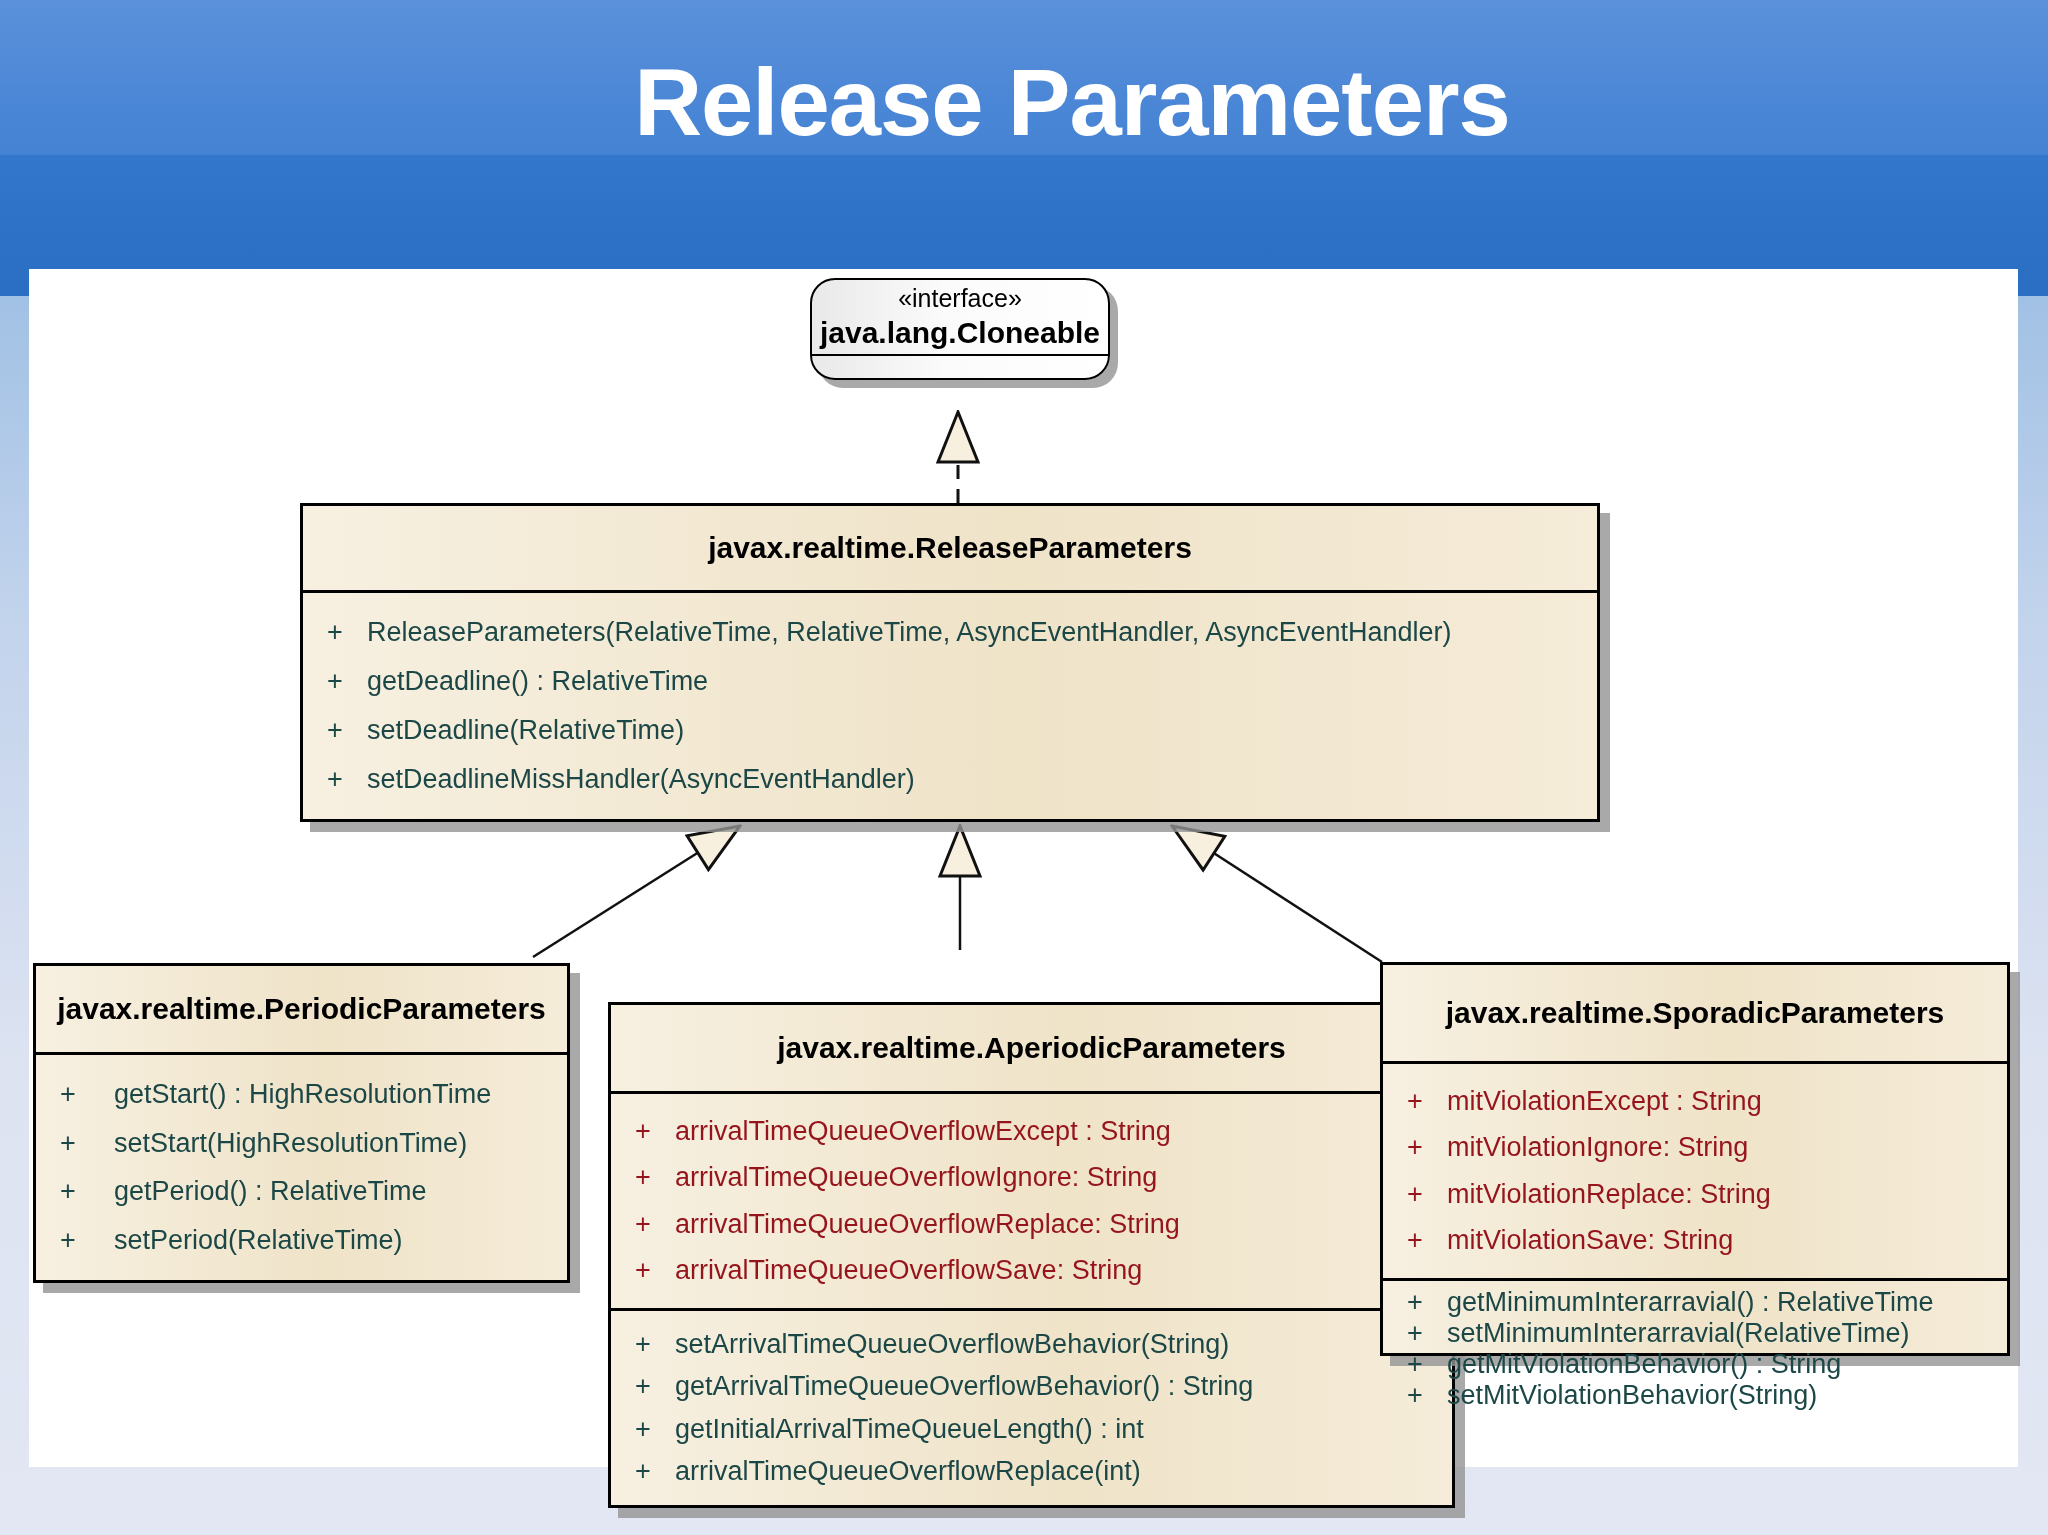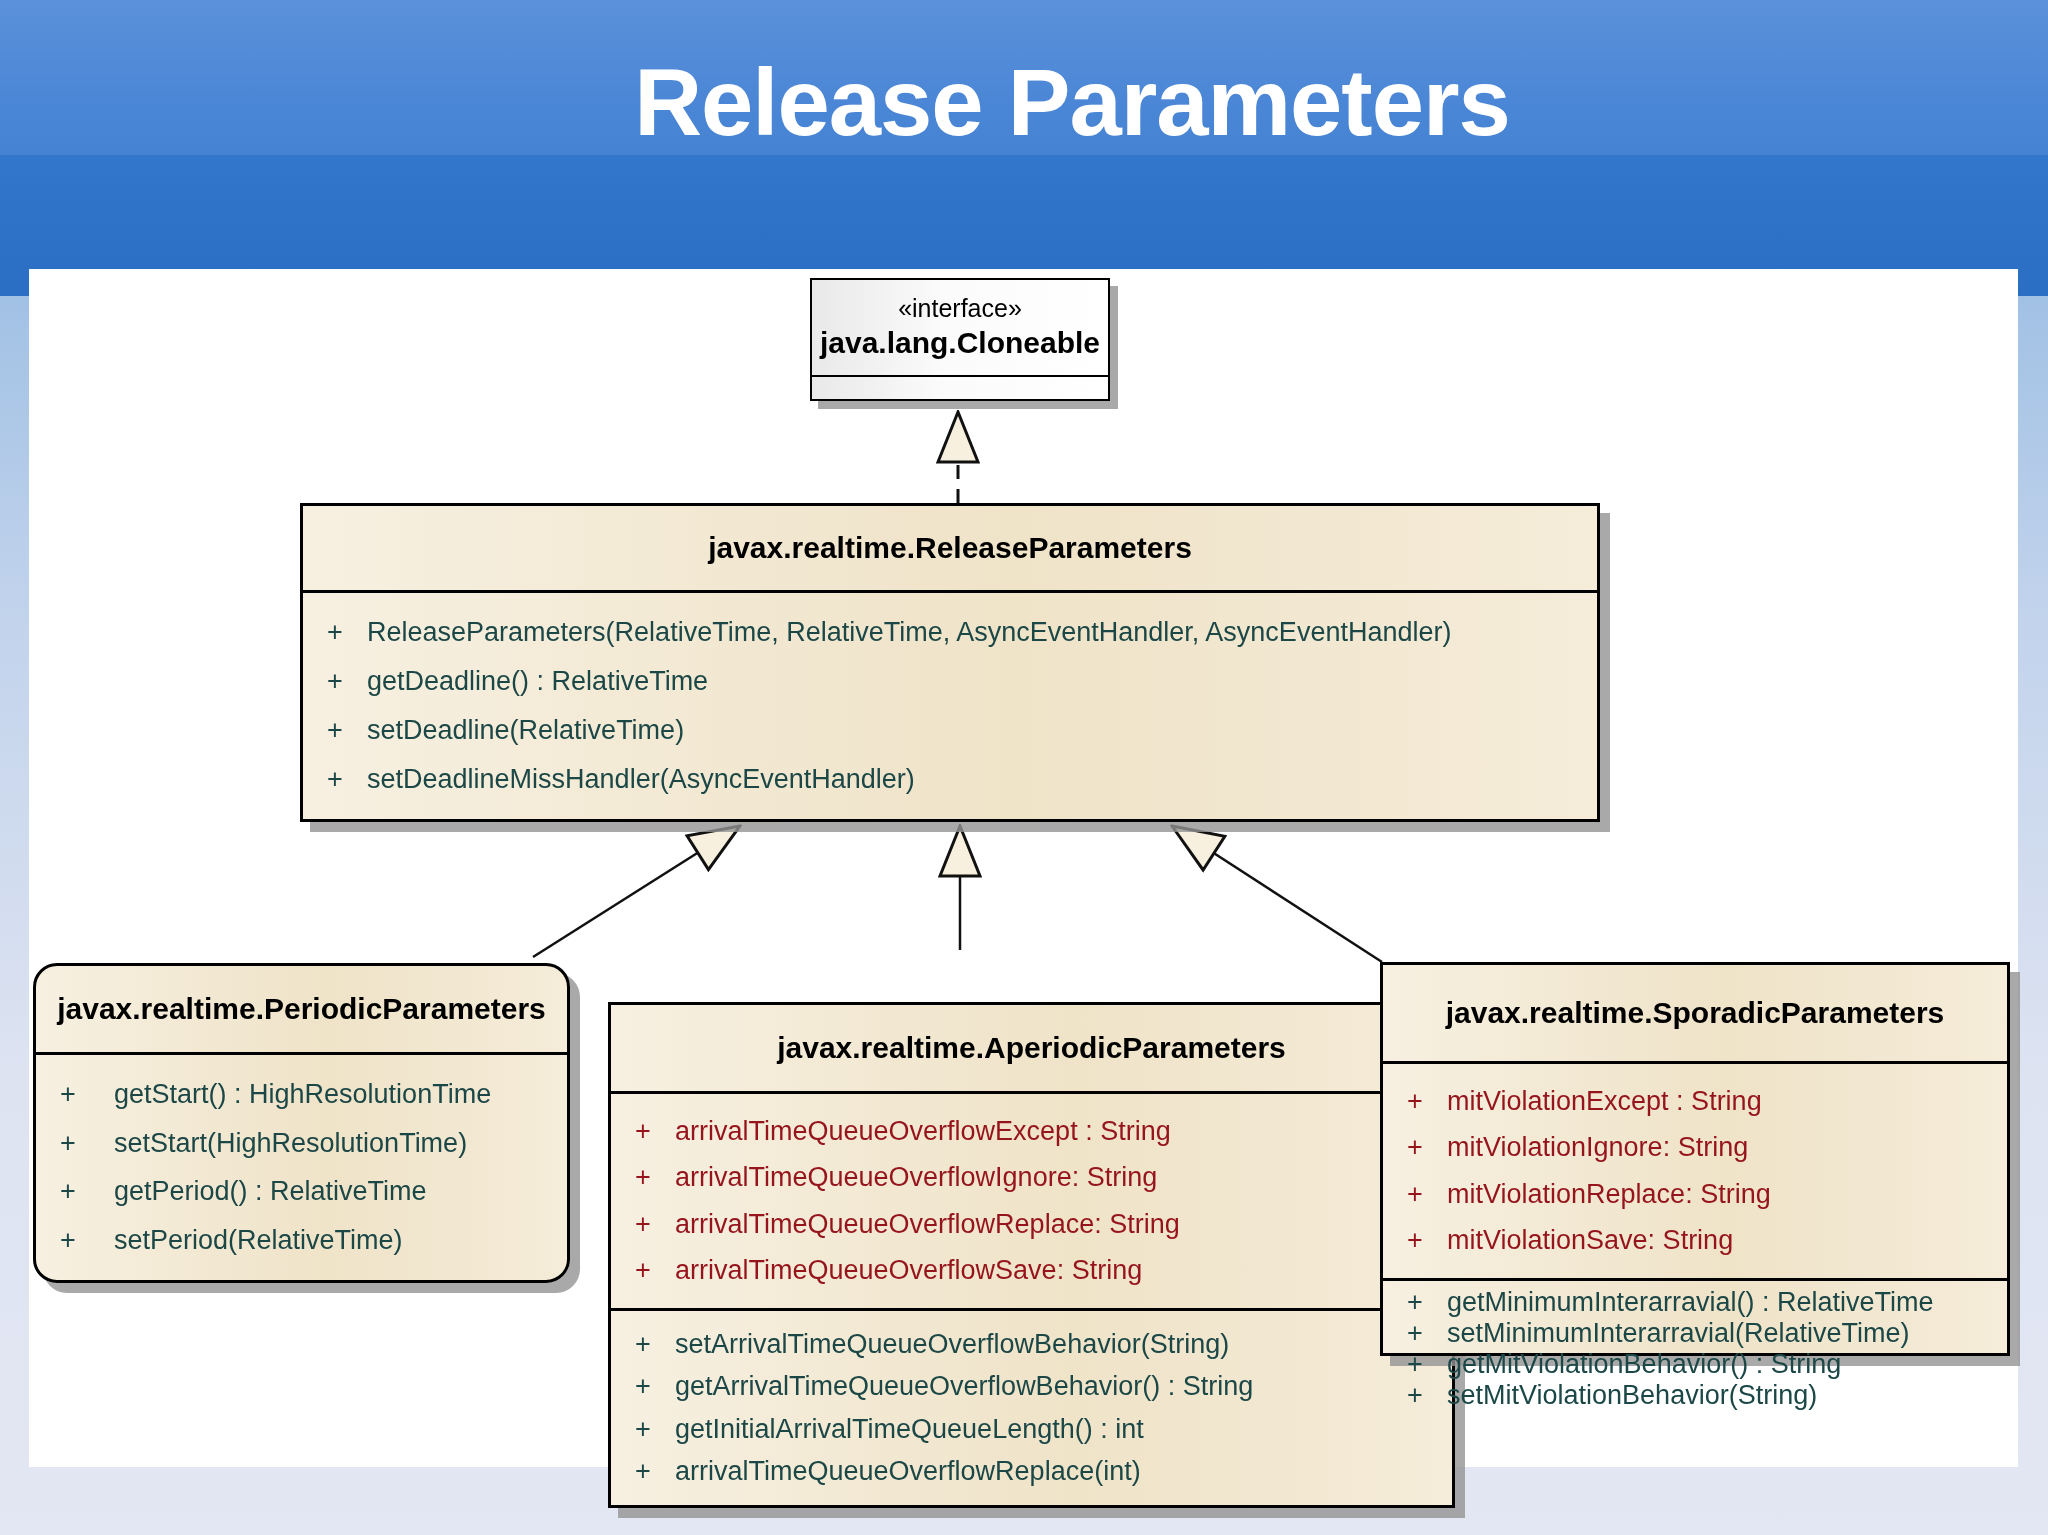--- a/index.html
+++ b/index.html
@@ -44,37 +44,38 @@
   .comp{display:flex;flex-direction:column;justify-content:space-evenly;
     padding:6px 8px;box-sizing:border-box;}
   .comp + .comp{border-top:3px solid #000;}
   .row{display:flex;align-items:center;font-size:27px;color:#1c4747;}
   .row .vis{flex:0 0 56px;padding-left:16px;box-sizing:border-box;}
   .attrs .row{color:#96141c;}
   
   #box-release{left:300px;top:503px;width:1300px;height:319px;}
   #box-release .title{height:84px;}
   #box-release .comp{flex:1;}
-  #box-periodic{left:33px;top:963px;width:537px;height:320px;border-radius:24px;}
+  #box-periodic{left:33px;top:963px;width:537px;height:320px;}
   #box-periodic .title{height:86px;}
   #box-periodic .comp{flex:1;}
   #box-periodic .row .vis{flex-basis:70px;}
   #box-aperiodic{left:608px;top:954px;width:847px;height:506px;margin-top:48px;}
   #box-aperiodic .title{height:86px;}
   #box-aperiodic .attrs{flex:0 0 214px;}
   #box-aperiodic .methods{flex:1;}
   #box-sporadic{left:1380px;top:962px;width:630px;height:394px;}
   #box-sporadic .title{height:96px;}
   #box-sporadic .attrs{flex:0 0 214px;}
   #box-sporadic .methods{flex:1;}
   
   #box-interface{
-    left:810px;top:278px;width:300px;height:123px;border-width:2px;
+    left:810px;top:278px;width:300px;height:102px;border-width:2px;
     background:linear-gradient(90deg,#e9e9e9 0%,#fbfbfb 45%,#ffffff 100%);
     box-shadow:8px 8px 0 rgba(148,148,148,.8);
+    border-radius:25px;
   }
   #box-interface .title{
     flex:1;flex-direction:column;border-bottom-width:2px;line-height:1.25;
   }
   #box-interface .stereotype{font-weight:normal;font-size:25px;}
   #box-interface .iname{font-size:30px;}
   #box-interface .empty-comp{flex:0 0 22px;border:none;}
 </style>
 </head>
 <body>

